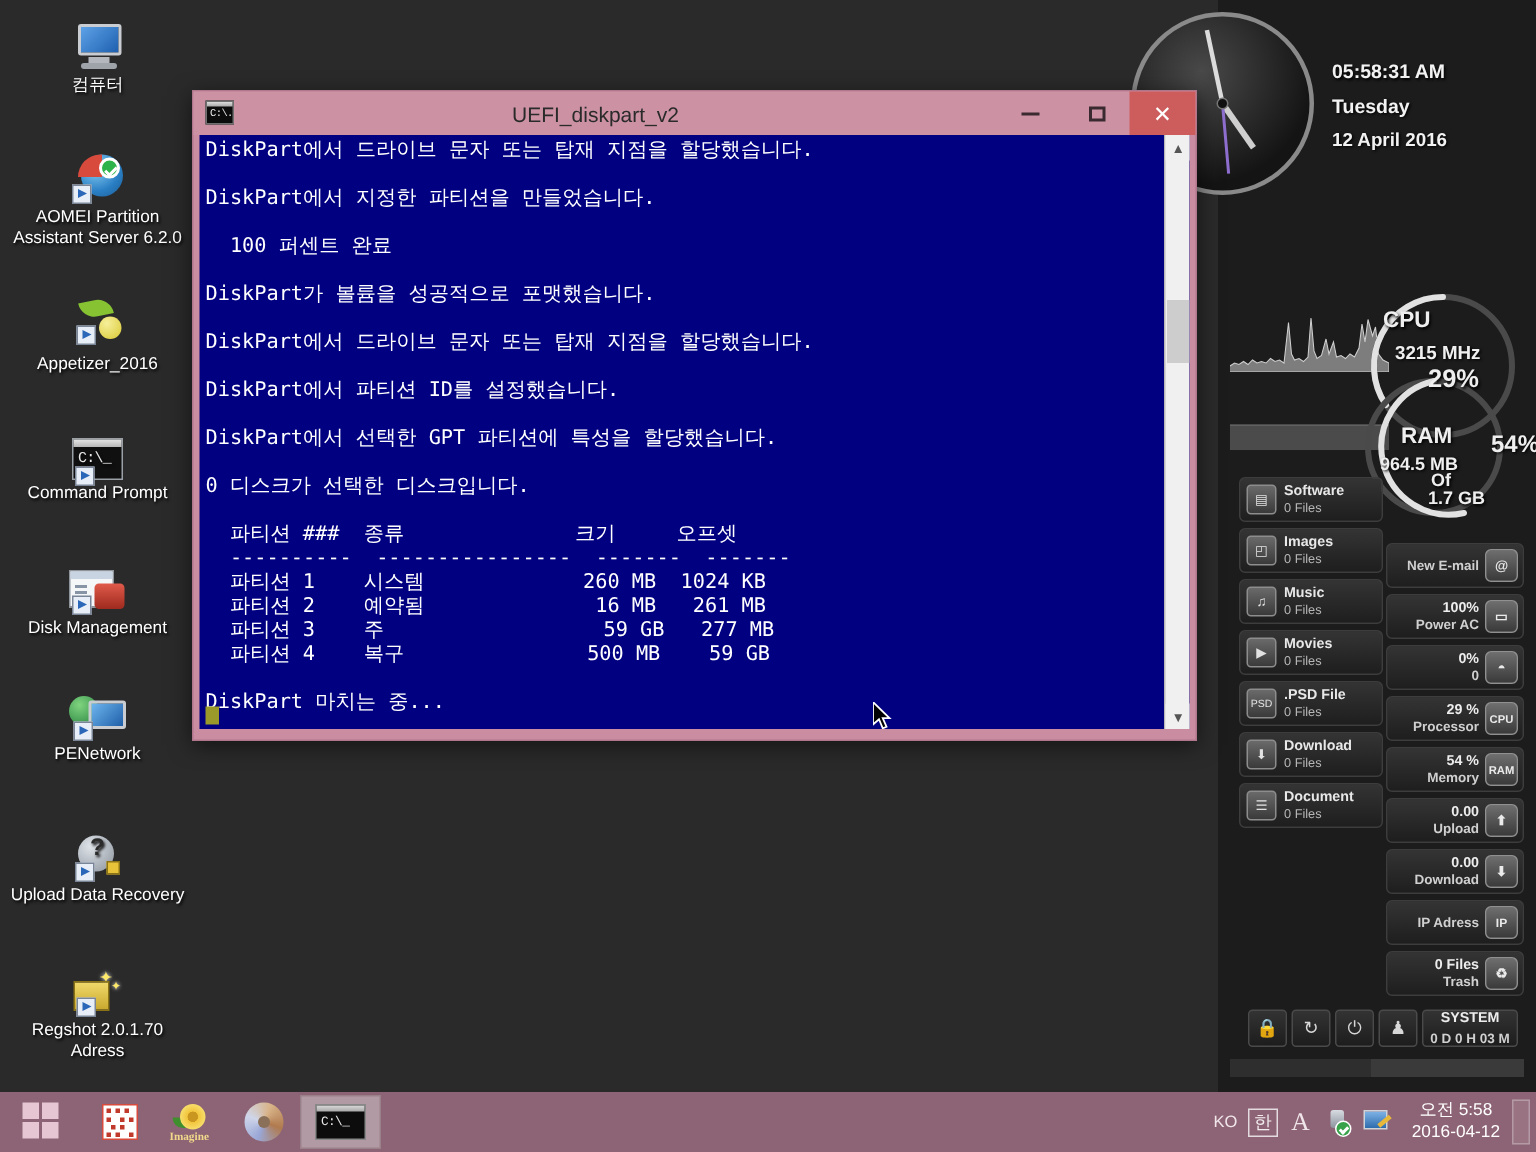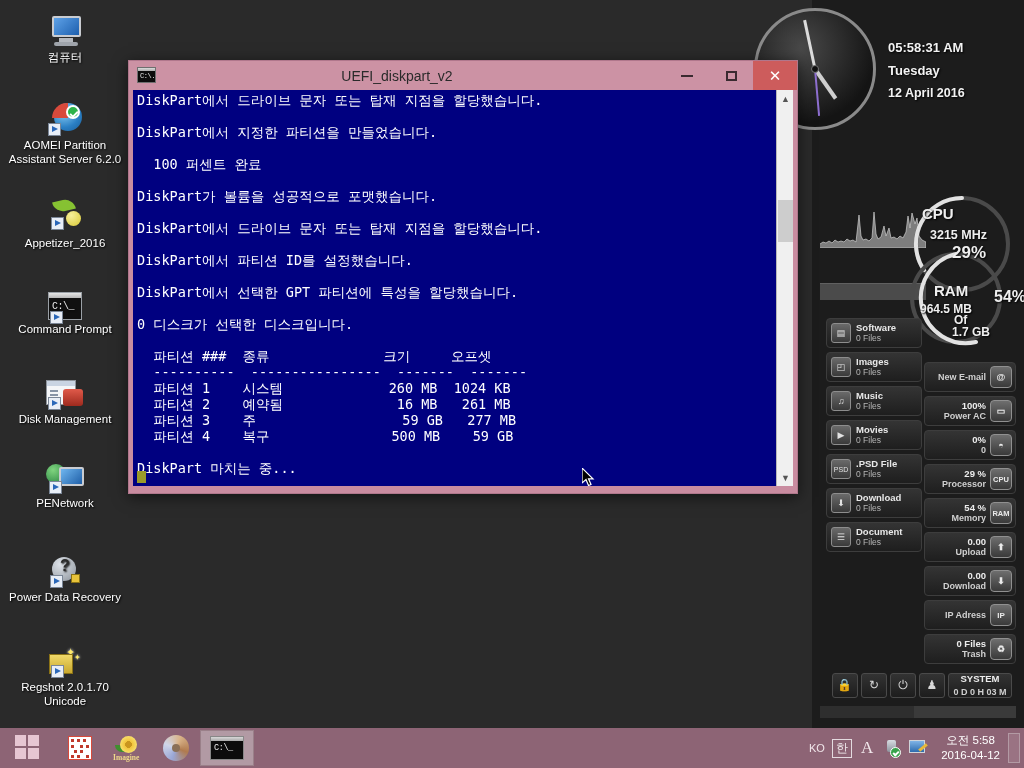--- a/index.html
+++ b/index.html
@@ -394,34 +394,34 @@
 
   <div class="desk-icon" style="left:0px; top:546px;">
     <div class="ic">
       <div class="pdr">
           <div class="c1"></div>
           <div class="q">?</div>
           <div class="y"></div>
         <div class="shortcut-arrow" style="left:3px;bottom:0;"></div>
       </div>
     </div>
-    <div class="lbl">Power Data Recovery</div>
+    <div class="lbl">Upload Data Recovery</div>
   </div>
 
   <div class="desk-icon" style="left:0px; top:636px;">
     <div class="ic">
       <div class="regs">
         <div class="sp" style="left:20px;top:0px;">✦</div>
         <div class="sp" style="left:28px;top:5px;font-size:8px;">✦</div>
         <div class="bx"></div>
         <div class="shortcut-arrow" style="left:5px;bottom:0;"></div>
       </div>
     </div>
     <div class="lbl" style="white-space:pre-line;">Regshot 2.0.1.70
-Unicode</div>
+Adress</div>
   </div>
 
   <div id="gadget-panel">
 
     <div id="clock-face">
 
       <div class="hand" style="width:3px;height:50px;transform:rotate(168deg) translate(-1.5px,0);background:#dcdcdc;"></div>
       <div class="hand" style="width:4px;height:36px;transform:rotate(-35deg) translate(-2px,0);background:#cfcfcf;"></div>
       <div class="hand" style="width:2px;height:47px;transform:rotate(-5deg) translate(-1px,0);background:#8e6fd0;"></div>
       <div class="hub"></div>

